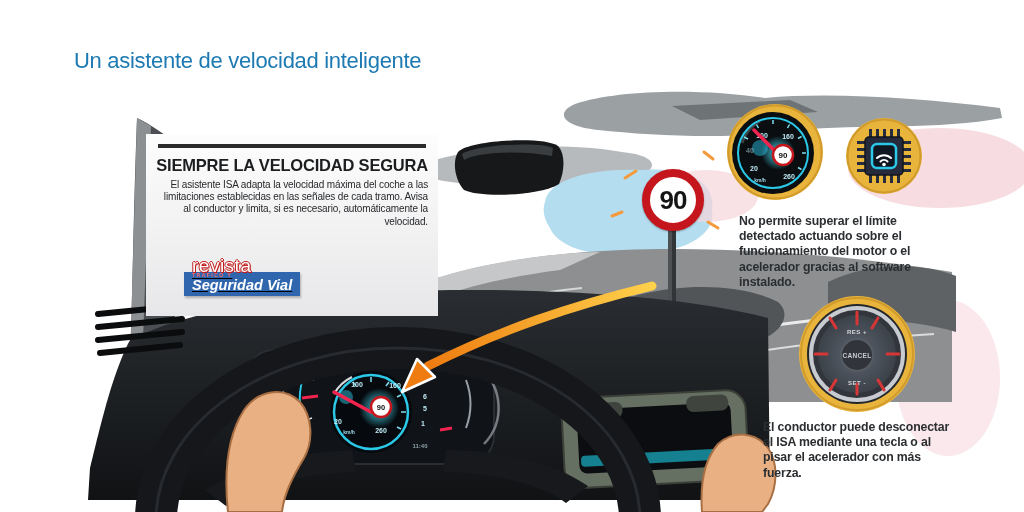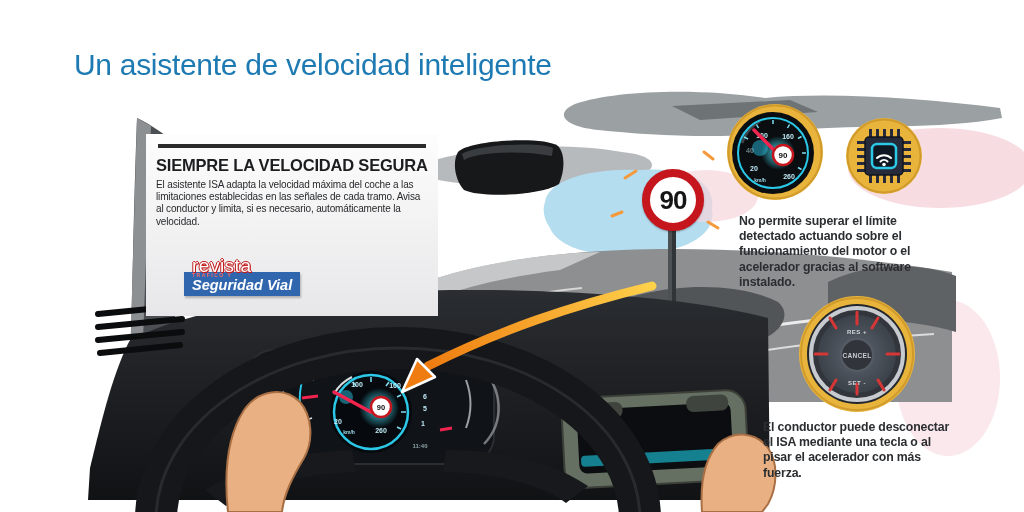--- a/index.html
+++ b/index.html
@@ -1,34 +1,34 @@
 <!DOCTYPE html>
 <html><head>
 <meta charset="utf-8">
 <style>
   * { margin:0; padding:0; box-sizing:border-box; }
   html,body { background:#fff; }
   body { font-family:"Liberation Sans", sans-serif; }
   #stage { position:relative; width:1024px; height:512px; background:#fff; overflow:hidden; }
   #bg { position:absolute; left:0; top:0; }
 
-  .page-title { position:absolute; left:74px; top:48px; font-size:30px; font-weight:400;
+  .page-title { position:absolute; left:74px; top:48px; font-size:22px; font-weight:400;
     color:#1d7ab2; letter-spacing:-0.3px; }
 
   .info-box { position:absolute; left:146px; top:134px; width:292px; height:182px;
-    background:linear-gradient(#fdfdfd,#e7e7e9); padding:8px 10px 24px; }
+    background:linear-gradient(#fdfdfd,#e7e7e9); padding:8px 10px 24px;text-align:right; }
   .info-rule { height:3.5px; background:#2b2b2b; margin:2px 2px 8px; }
   .info-heading { font-size:16.5px; font-weight:700; color:#1b1d1f; letter-spacing:-0.2px; margin-bottom:4px; }
   .info-body { font-size:10px; font-weight:400; color:#27292c; line-height:1.24; letter-spacing:-0.15px; }
 
   .logo { position:absolute; left:184px; top:255px; }
   .logo-revista { color:#fff; font-weight:400; font-size:19px; letter-spacing:.5px; margin-left:8px;
     margin-bottom:-5px; position:relative; z-index:2;
     text-shadow:1px 0 0 #c21d1d,-1px 0 0 #c21d1d,0 1px 0 #c21d1d,0 -1px 0 #c21d1d,1px 1px 0 #c21d1d; }
-  .logo-box { background:#2f66ae; padding:1px 8px 3px; box-shadow:1px 2px 2px rgba(0,0,0,.25); }
+  .logo-box { background:#2f66ae; padding:1px 8px 3px; box-shadow:1px 2px 2px rgba(0,0,0,.25);text-decoration:underline; }
   .logo-mid { font-size:5px; font-weight:700; color:#ff6a6a; letter-spacing:1.5px; line-height:1; }
   .logo-main { font-size:14.5px; font-weight:700; font-style:italic; color:#fff; line-height:1.05; }
 
   .note { position:absolute; font-size:12.3px; font-weight:700; color:#2b2e31;
     line-height:1.24; letter-spacing:-0.15px; }
   .camera-note { left:437px; top:180px; width:154px; }
   .cluster-note { left:528px; top:330px; width:224px; color:#fff; }
   .cluster-note .hl { background:#1a8fa4; padding:0 2px; }
   .engine-note { left:739px; top:214px; width:214px; }
   .driver-note { left:763px; top:420px; width:198px; }

